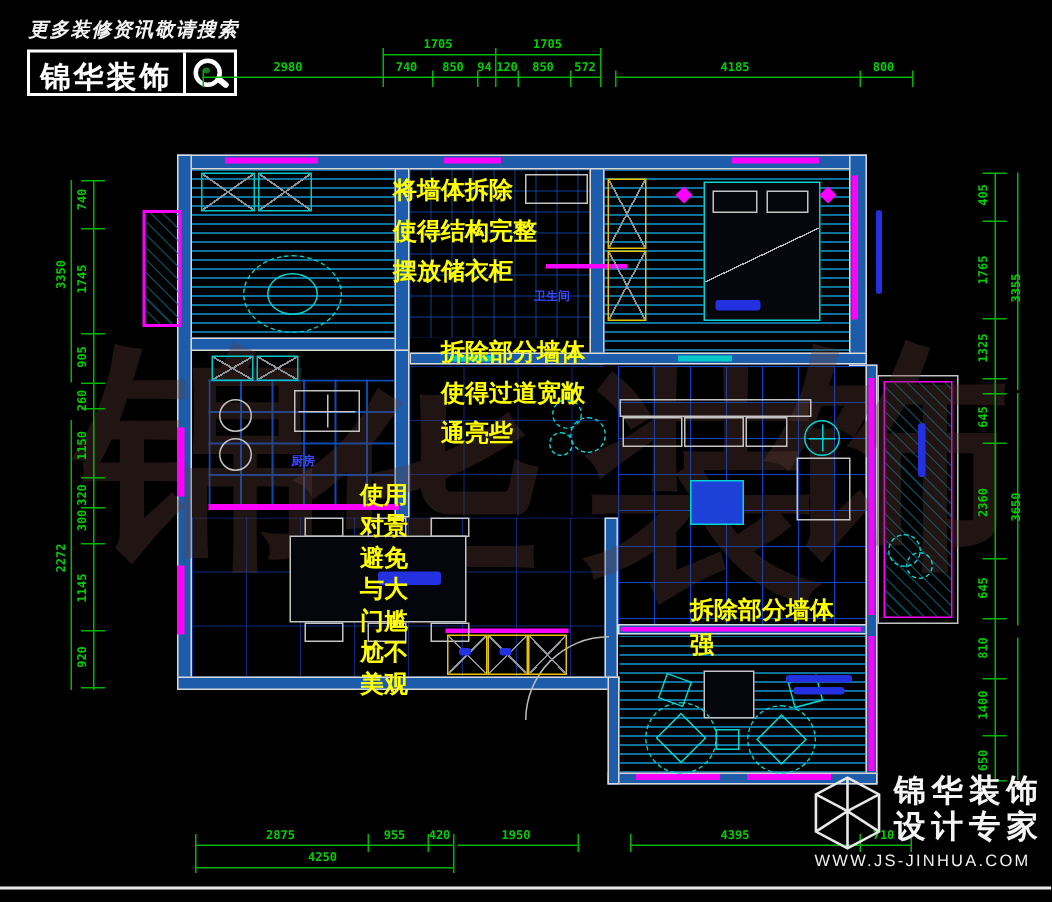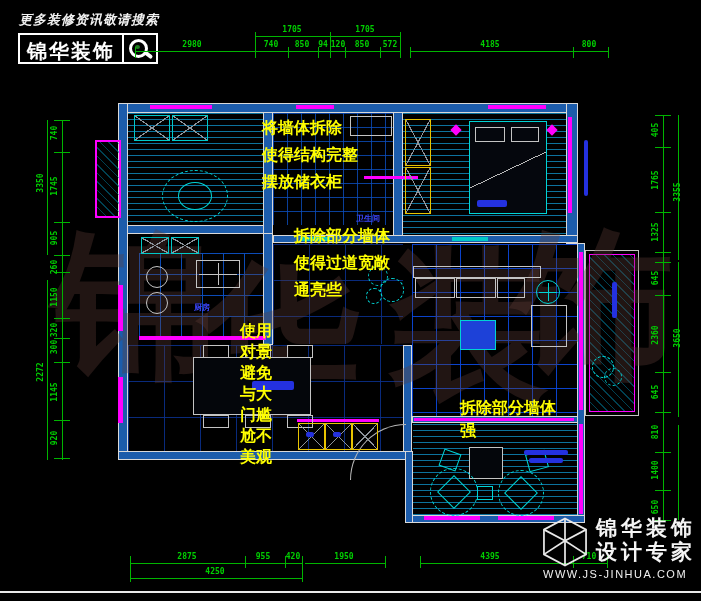--- a/index.html
+++ b/index.html
@@ -135,21 +135,21 @@
   <div class="abs xbox" style="left:171px;top:237px;width:28px;height:17px;z-index:4"></div>
   <div class="abs outline-w" style="left:196px;top:260px;width:44px;height:28px;z-index:4">
     <i class="fan-cross-v" style="background:#c4c4c4"></i>
       <i class="fan-cross-h" style="background:#c4c4c4"></i>
   </div>
   <div class="abs outline-w circ" style="left:146px;top:266px;width:22px;height:22px;z-index:4"></div>
   <div class="abs outline-w circ" style="left:146px;top:292px;width:22px;height:22px;z-index:4"></div>
   <div class="abs rlabel" style="left:194px;top:302px;z-index:4">厨房</div>
 
   <div class="abs outline-w" style="left:350px;top:116px;width:42px;height:20px;z-index:4"></div>
-  <div class="abs rlabel" style="left:356px;top:213px;z-index:4">卫生间</div>
+  <div class="abs rlabel" style="left:356px;top:192px;z-index:4">卫生间</div>
 
   <div class="abs xbox yellow" style="left:405px;top:119px;width:26px;height:47px;z-index:4"></div>
   <div class="abs xbox yellow" style="left:405px;top:167px;width:26px;height:47px;z-index:4"></div>
   <div class="abs outline-c" style="left:469px;top:121px;width:78px;height:93px;background:#05070d;z-index:4"></div>
   <div class="abs outline-w" style="left:475px;top:127px;width:30px;height:15px;z-index:5"></div>
   <div class="abs outline-w" style="left:511px;top:127px;width:28px;height:15px;z-index:5"></div>
   <div class="abs diag" style="left:470px;top:152px;width:76px;height:36px;z-index:5"></div>
   <div class="abs pill" style="left:477px;top:200px;width:30px;height:7px;z-index:5"></div>
   <div class="abs diamond" style="left:452px;top:126px;width:8px;height:8px;z-index:5"></div>
   <div class="abs diamond" style="left:548px;top:126px;width:8px;height:8px;z-index:5"></div>

